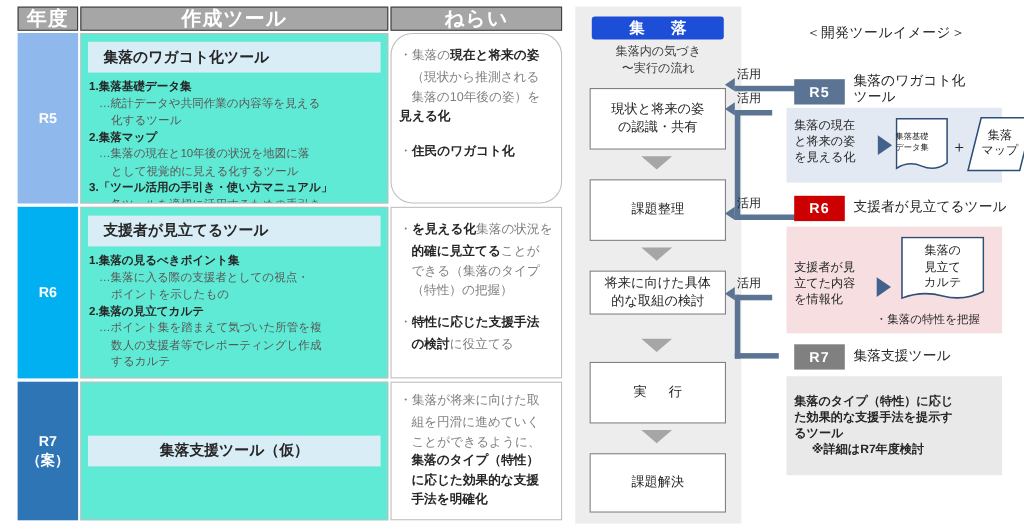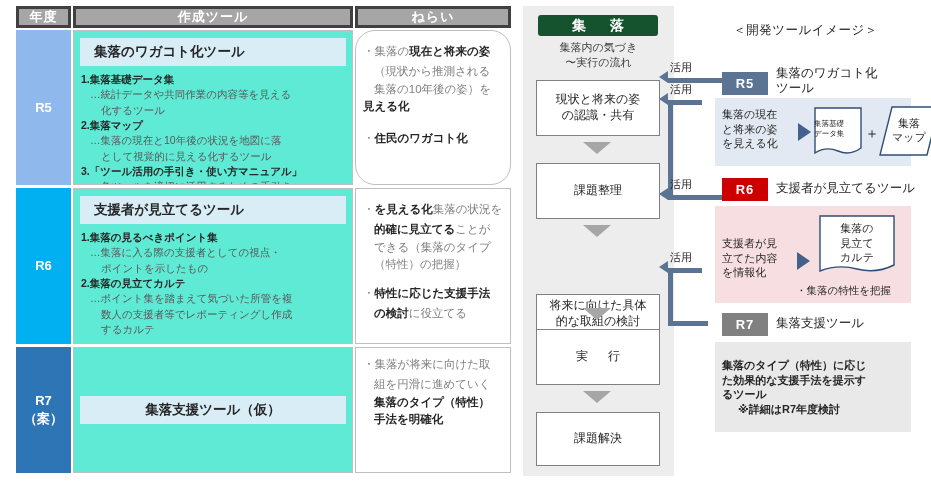--- a/index.html
+++ b/index.html
@@ -9,21 +9,21 @@
     font-family:"Liberation Sans","DejaVu Sans",sans-serif;
     color:#404040;
     overflow:hidden;
   }
   #root{position:relative;width:931px;height:484px;}
 
   
   #left-table{position:absolute;left:16px;top:6px;width:495px;height:470px;}
   .thead{position:absolute;top:0;height:22px;background:#a6a6a6;color:#ffffff;
          display:flex;align-items:center;justify-content:center;
-         font-size:13px;font-weight:bold;letter-spacing:1px;border:3px solid #404040;
+         font-size:18px;font-weight:bold;letter-spacing:1px;border:1px solid #404040;
          box-sizing:border-box;}
   .th-year{left:0;width:55px;}
   .th-tool{left:57px;width:280px;}
   .th-aim{left:339px;width:156px;}
 
   .yearcell{position:absolute;left:0;width:55px;color:#ffffff;font-weight:bold;
             font-size:13px;display:flex;flex-direction:column;align-items:center;
             justify-content:center;line-height:1.35;box-sizing:border-box;}
   .toolcell{position:absolute;left:57px;width:280px;background:#5eead4;
             border:1px solid #bfbfbf;box-sizing:border-box;overflow:hidden;}
@@ -43,21 +43,21 @@
   .tool-body .sub2{display:block;padding-left:20px;color:#595959;}
 
   .aim-body{font-size:11.5px;line-height:1.52;padding:12px 6px 0 7px;color:#808080;}
   .aim-body b{color:#262626;font-weight:bold;}
   .aim-body .blk{display:block;margin-bottom:3px;}
   .aim-body .ind{display:block;padding-left:11px;}
   .aim-gap{height:11px;}
 
   
   #flow{position:absolute;left:523px;top:6px;width:151px;height:470px;background:#ededed;}
-  .flow-head{position:absolute;left:15px;top:9px;width:120px;height:21px;background:#14532d;
+  .flow-head{position:absolute;left:15px;top:9px;width:120px;height:21px;background:#1d4ed8;
              color:#ffffff;font-size:14px;font-weight:bold;letter-spacing:5px;
              display:flex;align-items:center;justify-content:center;
              border-radius:3px;box-sizing:border-box;text-indent:5px;}
   .flow-sub{position:absolute;left:0;top:34px;width:151px;text-align:center;
             font-size:11px;line-height:1.35;color:#404040;}
   .flow-box{position:absolute;left:13px;width:124px;background:#ffffff;
             border:1.6px solid #808080;box-sizing:border-box;
             display:flex;align-items:center;justify-content:center;text-align:center;
             font-size:12px;line-height:1.3;color:#262626;}
   .flow-box.wide-letter{letter-spacing:4px;text-indent:4px;}
@@ -184,21 +184,23 @@
         <span>R7</span>
         <span>（案）</span>
       </div>
       <div class="toolcell" style="top:341px;height:126px;display:flex;align-items:center;">
         <div class="tool-title center" style="width:100%;margin:0 6px;">集落支援ツール（仮）</div>
       </div>
       <div class="aimcell" style="top:341px;height:126px;">
         <div class="aim-body" style="padding-top:8px;">
           <span class="blk">・集落が将来に向けた取</span>
           <span class="ind">組を円滑に進めていく</span>
+          <span class="ind">ことができるように、</span>
           <span class="ind"><b>集落のタイプ（特性）</b></span>
+          <span class="ind"><b>に応じた効果的な支援</b></span>
           <span class="ind"><b>手法を明確化</b></span>
         </div>
       </div>
     </div>
   </div>
 
   <div id="flow">
     <div class="flow-head">集　落</div>
     <div class="flow-sub">
       <div>集落内の気づき</div>
@@ -211,21 +213,21 @@
         <div>の認識・共有</div>
       </div>
     </div>
     <div class="flow-arrow" style="top:136px;"></div>
 
     <div class="flow-box" style="top:157px;height:56px;">
       <div>課題整理</div>
     </div>
     <div class="flow-arrow" style="top:219px;"></div>
 
-    <div class="flow-box" style="top:240px;height:40px;margin-top:48px;">
+    <div class="flow-box" style="top:240px;height:40px;">
       <div>
         <div>将来に向けた具体</div>
         <div>的な取組の検討</div>
       </div>
     </div>
     <div class="flow-arrow" style="top:302px;"></div>
 
     <div class="flow-box wide-letter" style="top:323px;height:56px;">
       <div>実　行</div>
     </div>

